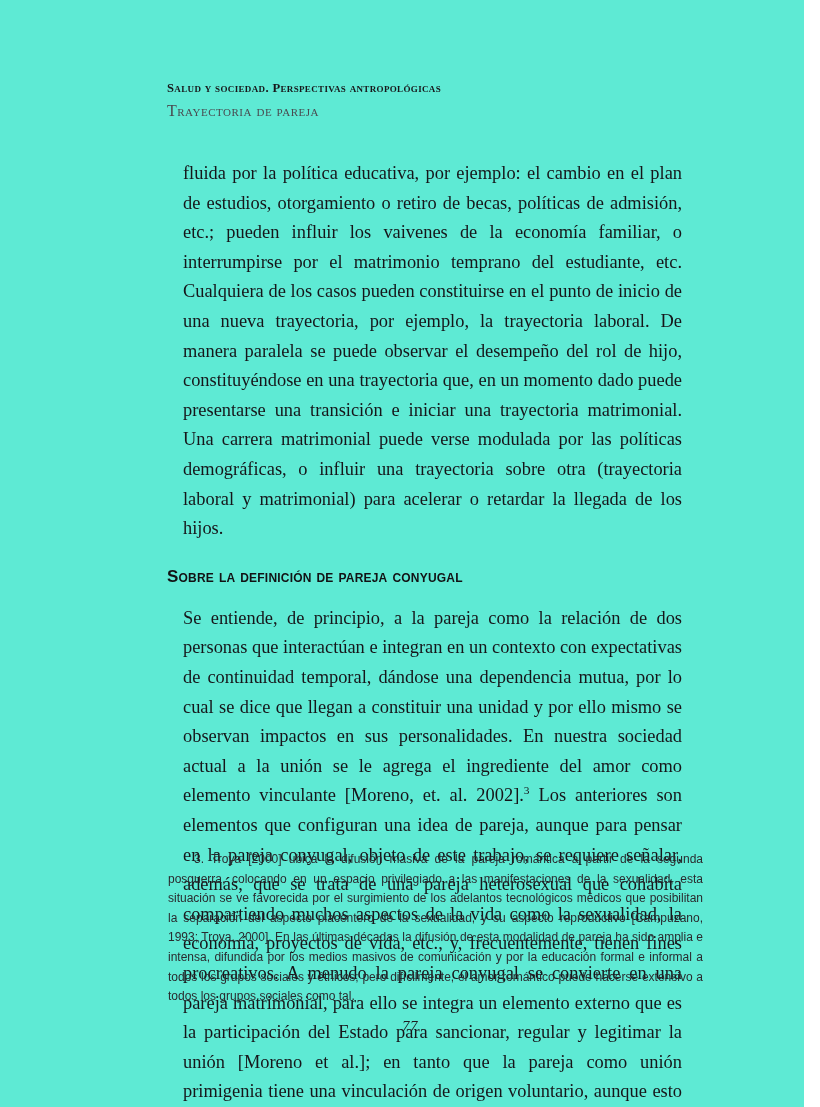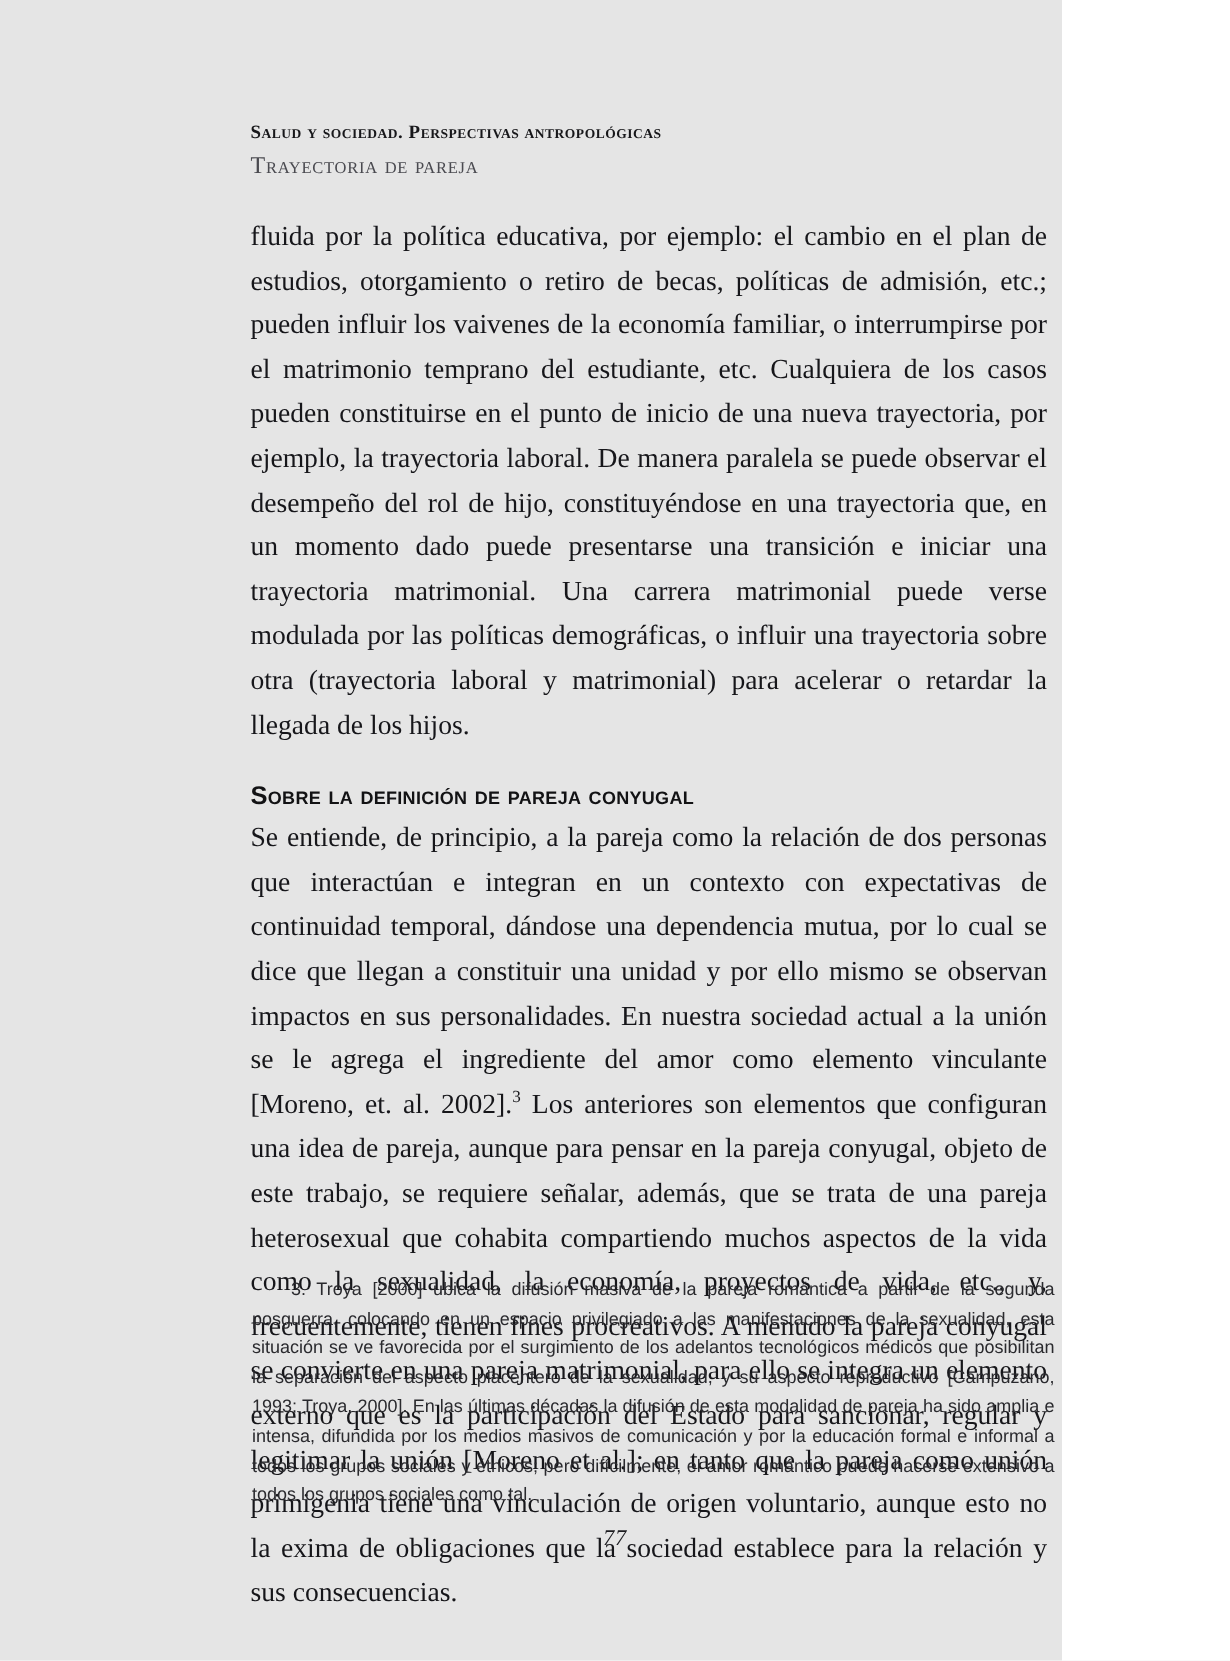--- a/index.html
+++ b/index.html
@@ -15,23 +15,23 @@
     overflow: hidden;
     font-family: "Liberation Serif", "DejaVu Serif", serif;
     color: #1a1a1a;
     -webkit-font-smoothing: antialiased;
   }
 
   .page {
     position: absolute;
     left: 0;
     top: 0;
-    width: 708px;
+    width: 804px;
     height: 1107px;
-    background: #e5e5e5;
+    background: #5eead4;
   }
 
   
   .running-heads {
     position: absolute;
     left: 167px;
     top: 80px;
     width: 531px;
   }
   .running-head-main {
@@ -58,21 +58,21 @@
 
   
   .text-column {
     position: absolute;
     left: 167px;
     top: 143px;
     width: 531px;
   }
 
   p.body-par {
-    margin: 0;
+    margin: 16px;
     font-family: "Liberation Serif", "DejaVu Serif", serif;
     font-size: 18.4px;
     line-height: 29.6px;
     text-align: justify;
     text-justify: inter-word;
     color: #16161a;
     hyphens: manual;
   }
 
   .section-heading {

